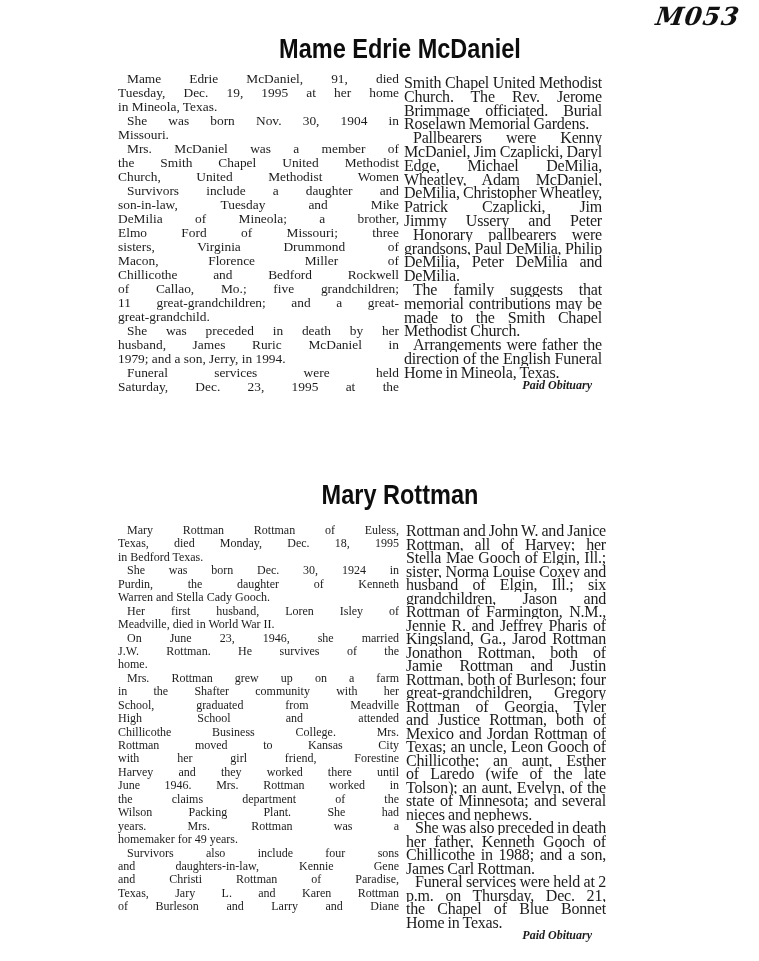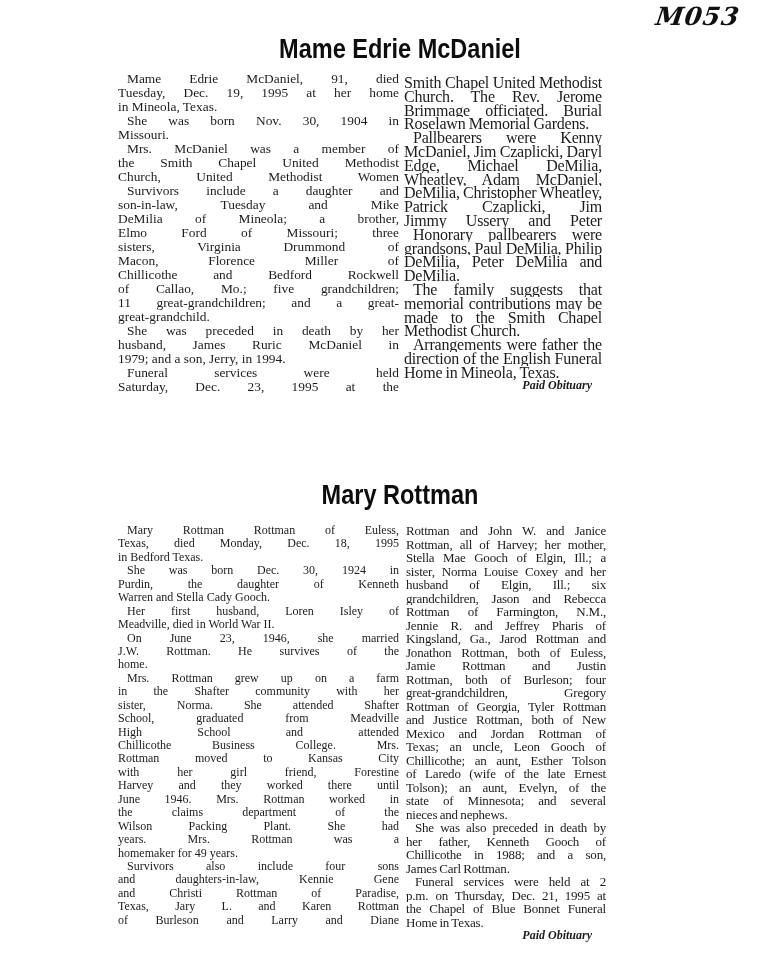--- a/index.html
+++ b/index.html
@@ -27,21 +27,21 @@
     overflow:hidden;
   }
   .line.pend{text-align-last:left;-moz-text-align-last:left;}
   .line.indent{text-indent:9px;}
   #o1c1{left:118px;top:72px;width:281px;font-size:13.4px;}
   #o1c1 .line{height:14px;line-height:14px;}
   #o1c2{left:404px;top:76px;width:198px;font-size:16px;letter-spacing:-0.2px;word-spacing:-0.6px;}
   #o1c2 .line{height:13.8px;line-height:13.8px;}
   #o2c1{left:118px;top:524px;width:281px;font-size:12px;}
   #o2c1 .line{height:13.45px;line-height:13.45px;}
-  #o2c2{left:406px;top:524px;width:200px;font-size:13px;letter-spacing:-0.2px;word-spacing:-0.6px;}
+  #o2c2{left:406px;top:524px;width:200px;font-size:16px;letter-spacing:-0.2px;word-spacing:-0.6px;}
   #o2c2 .line{height:13.5px;line-height:13.5px;}
   .hu{border-bottom:1.5px solid #1f1f1f;padding-bottom:0.5px;}
   .po{
     position:absolute;text-align:right;box-sizing:border-box;
     font-style:italic;font-weight:700;font-size:12px;color:#1c1c1c;
     font-family:"Liberation Serif",serif;
   }
   .po1{left:406px;top:378px;width:198px;padding-right:12px;}
   .po2{left:406px;top:928px;width:200px;padding-right:14px;}
 </style>
@@ -115,21 +115,20 @@
         <div class="line indent">She was born Dec. 30, 1924 in</div>
         <div class="line">Purdin, the daughter of <span class="hu">Kenneth</span></div>
         <div class="line pend"><span class="hu">Warren</span> and Stella <span class="hu">Cady Gooch.</span></div>
         <div class="line indent">Her first husband, <span class="hu">Loren Isley</span> of</div>
         <div class="line pend">Meadville, died in <span class="hu">World War</span> II.</div>
         <div class="line indent">On June 23, 1946, she married</div>
         <div class="line"><span class="hu">J.W. Rottman</span>. He survives of the</div>
         <div class="line pend">home.</div>
         <div class="line indent">Mrs. Rottman grew up on a farm</div>
         <div class="line">in the Shafter community with her</div>
-        <div class="line">sister, Norma. She attended Shafter</div>
         <div class="line">School, graduated from Meadville</div>
         <div class="line">High School and attended</div>
         <div class="line">Chillicothe Business College. Mrs.</div>
         <div class="line">Rottman moved to Kansas City</div>
         <div class="line">with her girl friend, Forestine</div>
         <div class="line">Harvey and they worked there until</div>
         <div class="line">June 1946. Mrs. Rottman worked in</div>
         <div class="line">the claims department of the</div>
         <div class="line">Wilson Packing Plant. She had</div>
         <div class="line">years. Mrs. Rottman was a</div>

